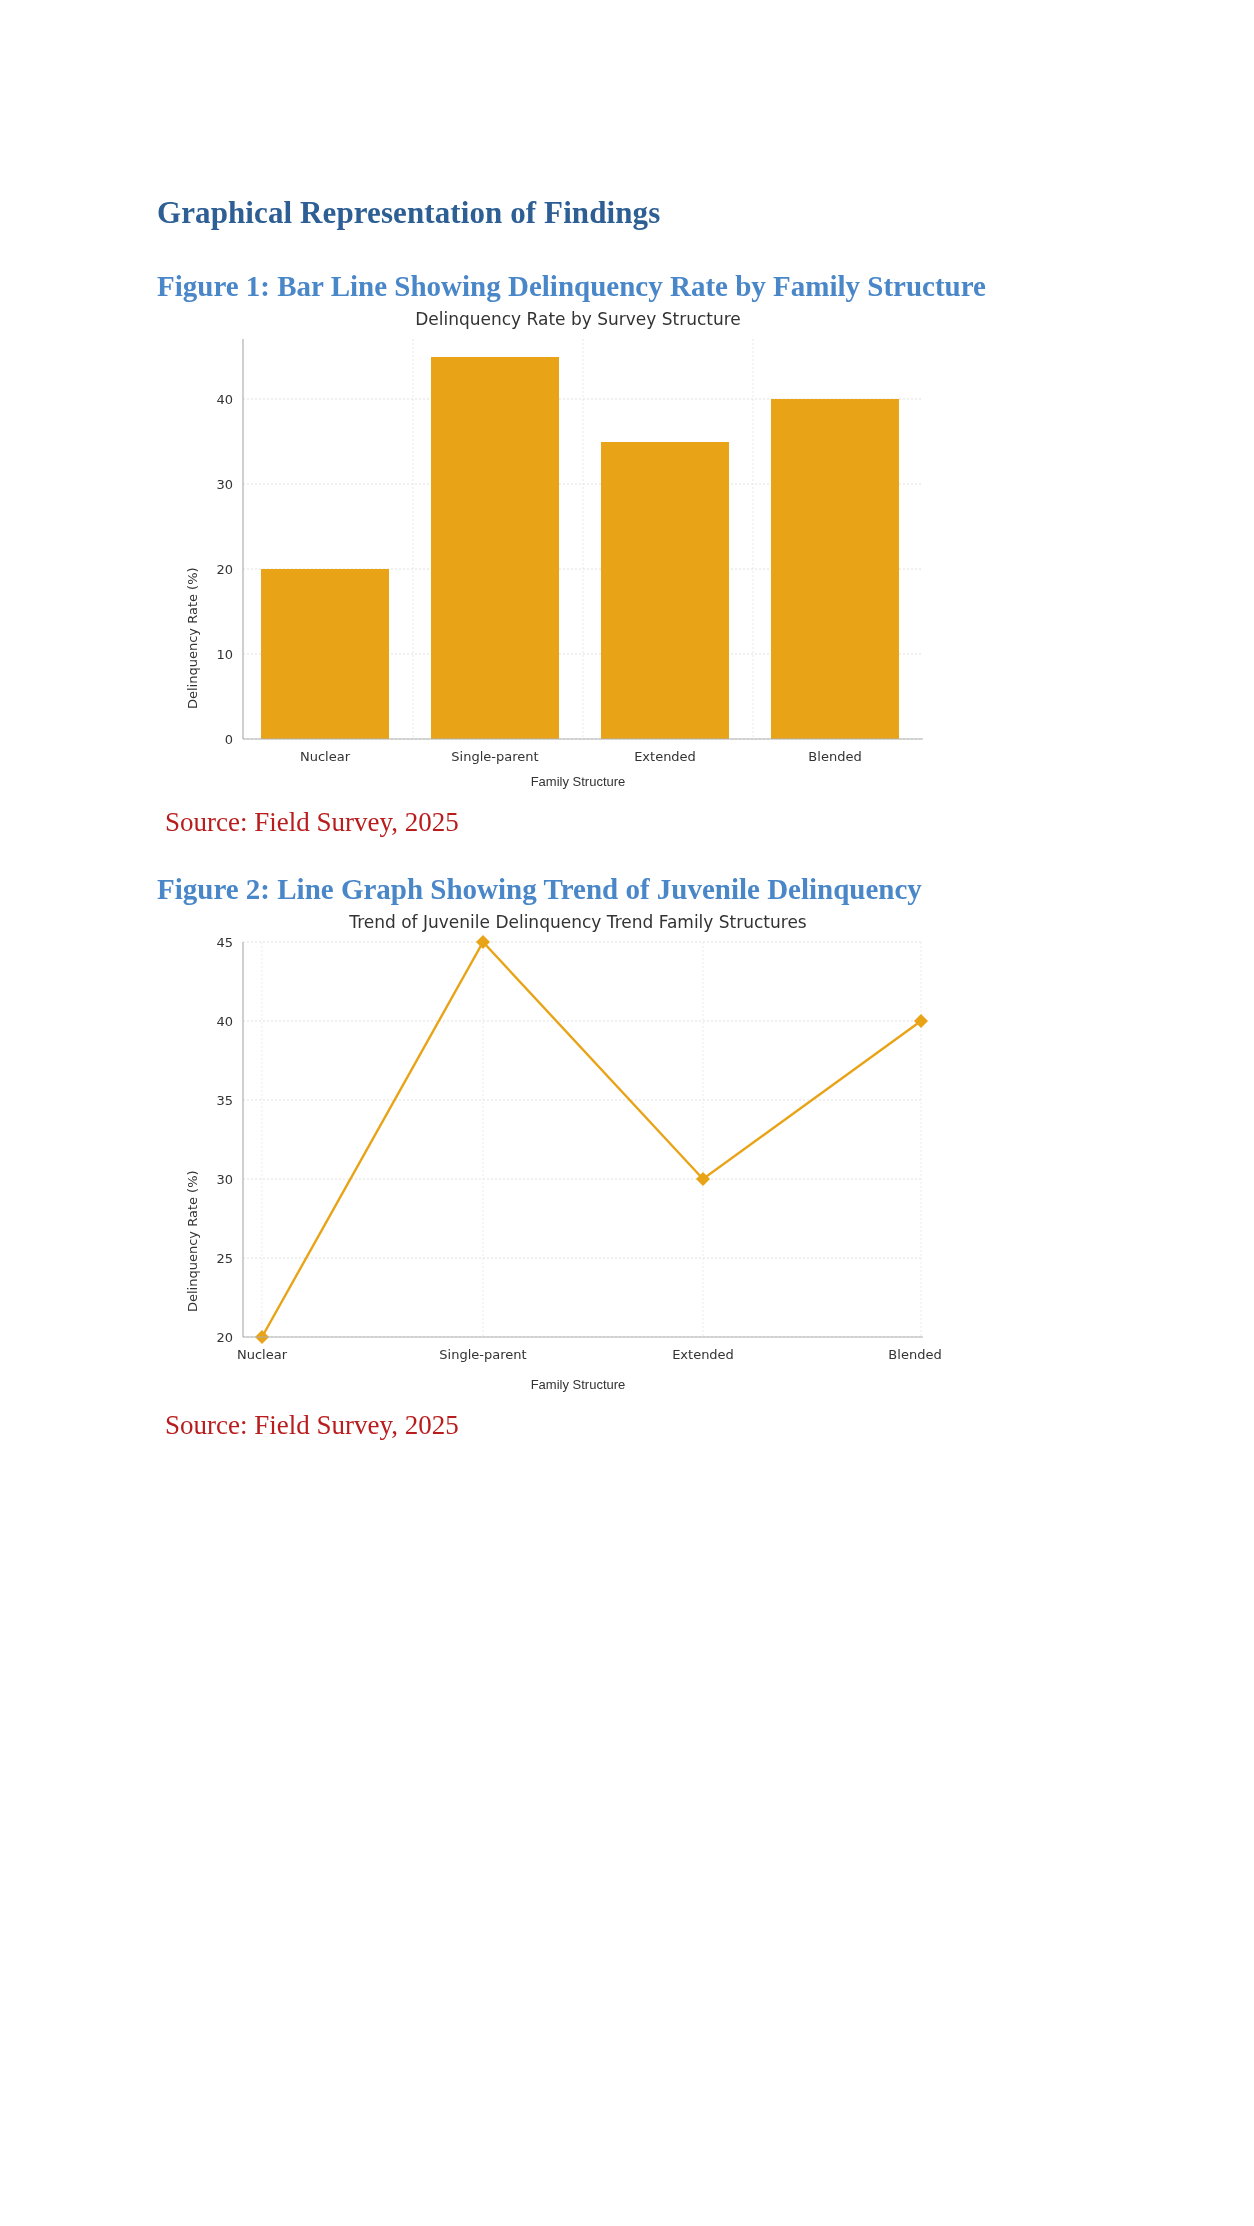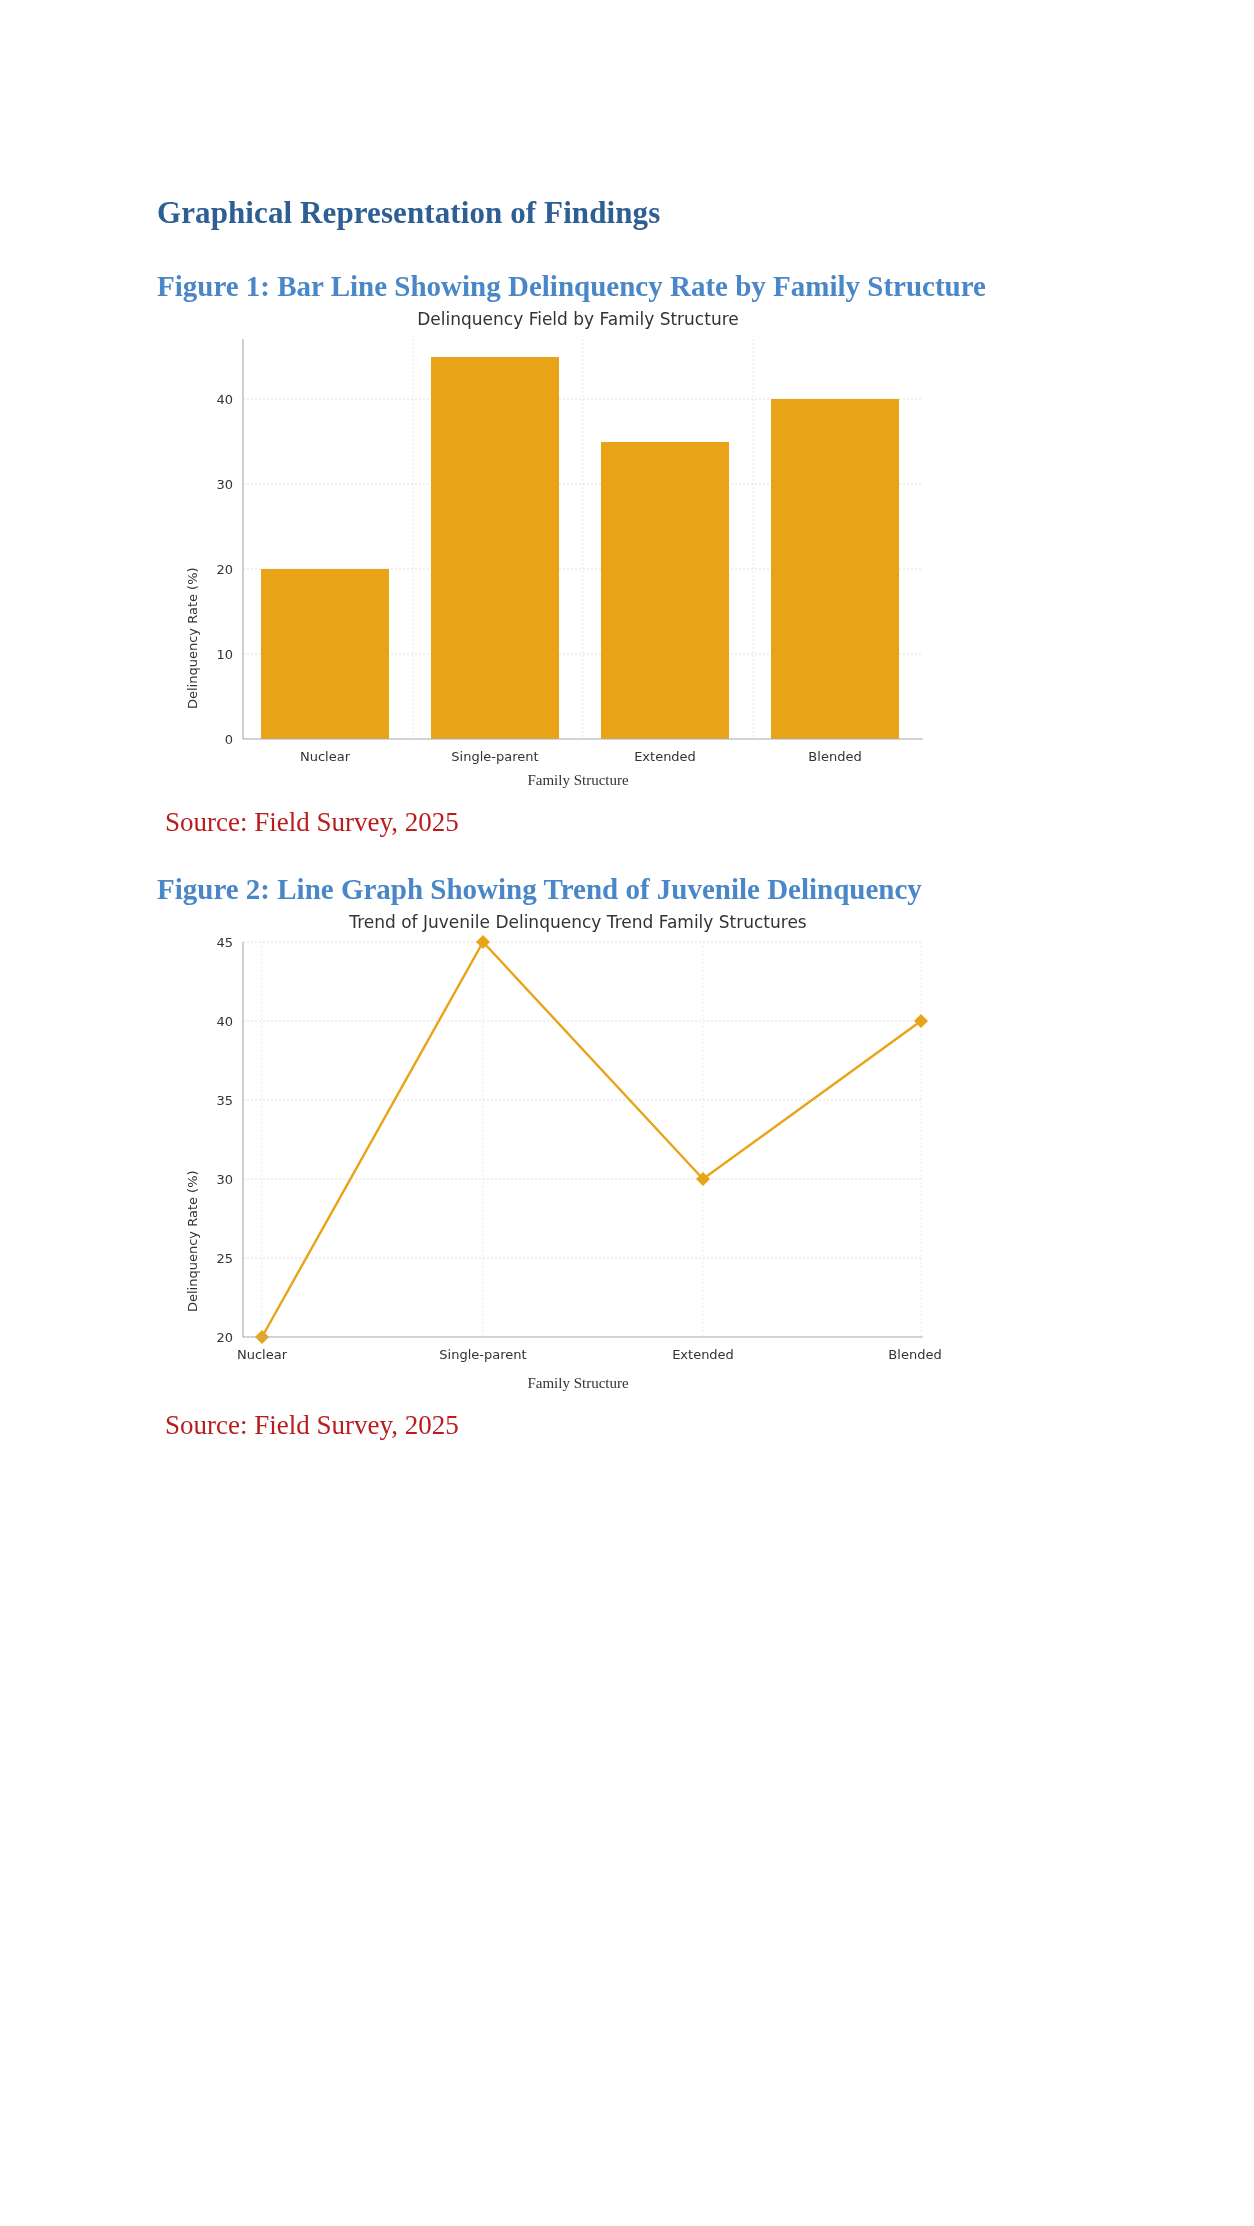--- a/index.html
+++ b/index.html
@@ -72,22 +72,22 @@
     font-family: "DejaVu Sans", sans-serif;
     font-size: 17px;
     color: #333333;
     top: 0;
     left: 0;
   }
   .axis-label-x {
     position: absolute;
     width: 100%;
     text-align: center;
-    font-family: Liberation Serif, serif;
-    font-size: 15px;
+    font-family: Liberation Sans, sans-serif;
+    font-size: 13px;
     color: #333333;
     bottom: 0;
     left: 0;
   }
   .axis-label-y {
     position: absolute;
     font-family: "DejaVu Sans", sans-serif;
     font-size: 13px;
     color: #333333;
     transform: rotate(-90deg);
@@ -110,21 +110,21 @@
 <body>
 
 <div class="page">
   <div class="content">
 
     <h1 class="section-title">Graphical Representation of Findings</h1>
 
     <h2 class="figure-title">Figure 1: Bar Line Showing Delinquency Rate by Family Structure</h2>
 
     <div class="chart-wrap fig1-wrap">
-      <div class="chart-title">Delinquency Field by Family Structure</div>
+      <div class="chart-title">Delinquency Rate by Survey Structure</div>
       <div class="axis-label-y" style="left: 22px; top: 400px;">Delinquency Rate (%)</div>
       <div class="axis-label-x">Family Structure</div>
       <svg width="830" height="480" viewBox="0 0 830 480">
 
         <g>
           <line x1="80" y1="430" x2="760" y2="430" stroke="#e0e0e0" stroke-width="1" stroke-dasharray="2,2"></line>
           <line x1="80" y1="345" x2="760" y2="345" stroke="#e0e0e0" stroke-width="1" stroke-dasharray="2,2"></line>
           <line x1="80" y1="260" x2="760" y2="260" stroke="#e0e0e0" stroke-width="1" stroke-dasharray="2,2"></line>
           <line x1="80" y1="175" x2="760" y2="175" stroke="#e0e0e0" stroke-width="1" stroke-dasharray="2,2"></line>
           <line x1="80" y1="90" x2="760" y2="90" stroke="#e0e0e0" stroke-width="1" stroke-dasharray="2,2"></line>

